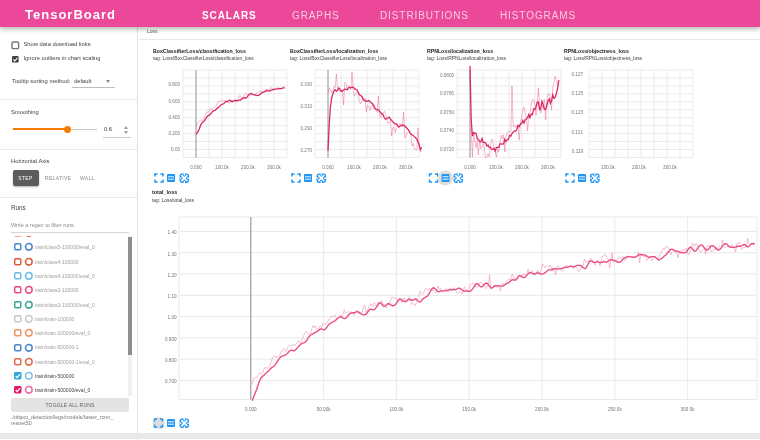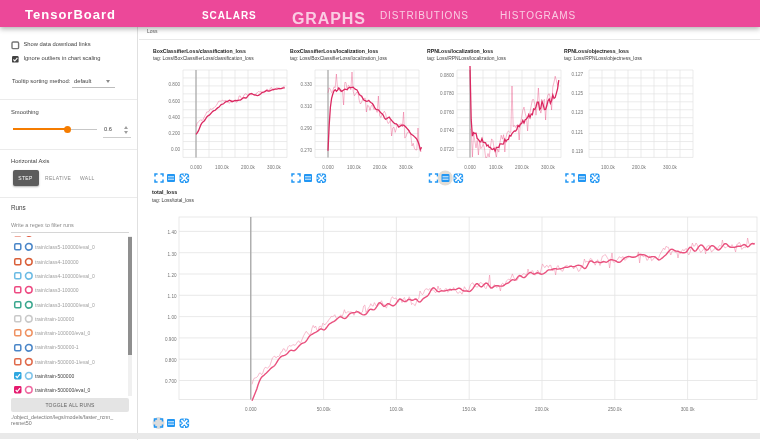--- a/index.html
+++ b/index.html
@@ -1,20 +1,20 @@
 <!DOCTYPE html>
 <html><head><meta charset="utf-8"><style>
 html,body{margin:0;padding:0;width:760px;height:440px;overflow:hidden;background:#fff;font-family:"Liberation Sans",sans-serif}
 .abs{position:absolute}
 </style></head>
 <body>
 <div class="abs" style="left:0;top:0;width:760px;height:27px;background:#ec4899;box-shadow:0 2px 5px rgba(0,0,0,.3);z-index:5">
   <span class="abs" style="left:25px;top:6.5px;font-size:13px;font-weight:bold;color:#fff;letter-spacing:1px">TensorBoard</span>
   <span class="abs" style="left:202px;top:9.5px;font-size:10px;font-weight:bold;color:#fff;letter-spacing:.9px">SCALARS</span>
-  <span class="abs" style="left:292px;top:9.5px;font-size:16px;font-weight:bold;color:rgba(255,255,255,.72);letter-spacing:.9px">GRAPHS</span>
+  <span class="abs" style="left:292px;top:9.5px;font-size:10px;font-weight:normal;color:rgba(255,255,255,.72);letter-spacing:.9px">GRAPHS</span>
   <span class="abs" style="left:380px;top:9.5px;font-size:10px;font-weight:normal;color:rgba(255,255,255,.72);letter-spacing:.9px">DISTRIBUTIONS</span>
   <span class="abs" style="left:500px;top:9.5px;font-size:10px;font-weight:normal;color:rgba(255,255,255,.72);letter-spacing:.9px">HISTOGRAMS</span>
 </div>
 
 <div class="abs" style="left:0;top:27px;width:137px;height:413px;background:#fff;border-right:1px solid #e0e0e0;z-index:2">
   <svg width="11" height="11" class="abs" style="left:11px;top:13.5px">
       <rect x="1" y="1" width="6.6" height="6.6" rx="1.2" fill="none" stroke="#757575" stroke-width="1.4"></rect>
     </svg>
   <span class="abs" style="left:23.5px;top:14.3px;font-size:5.8px;color:#424242">Show data download links</span>
   <svg width="11" height="11" class="abs" style="left:11px;top:27.5px">

